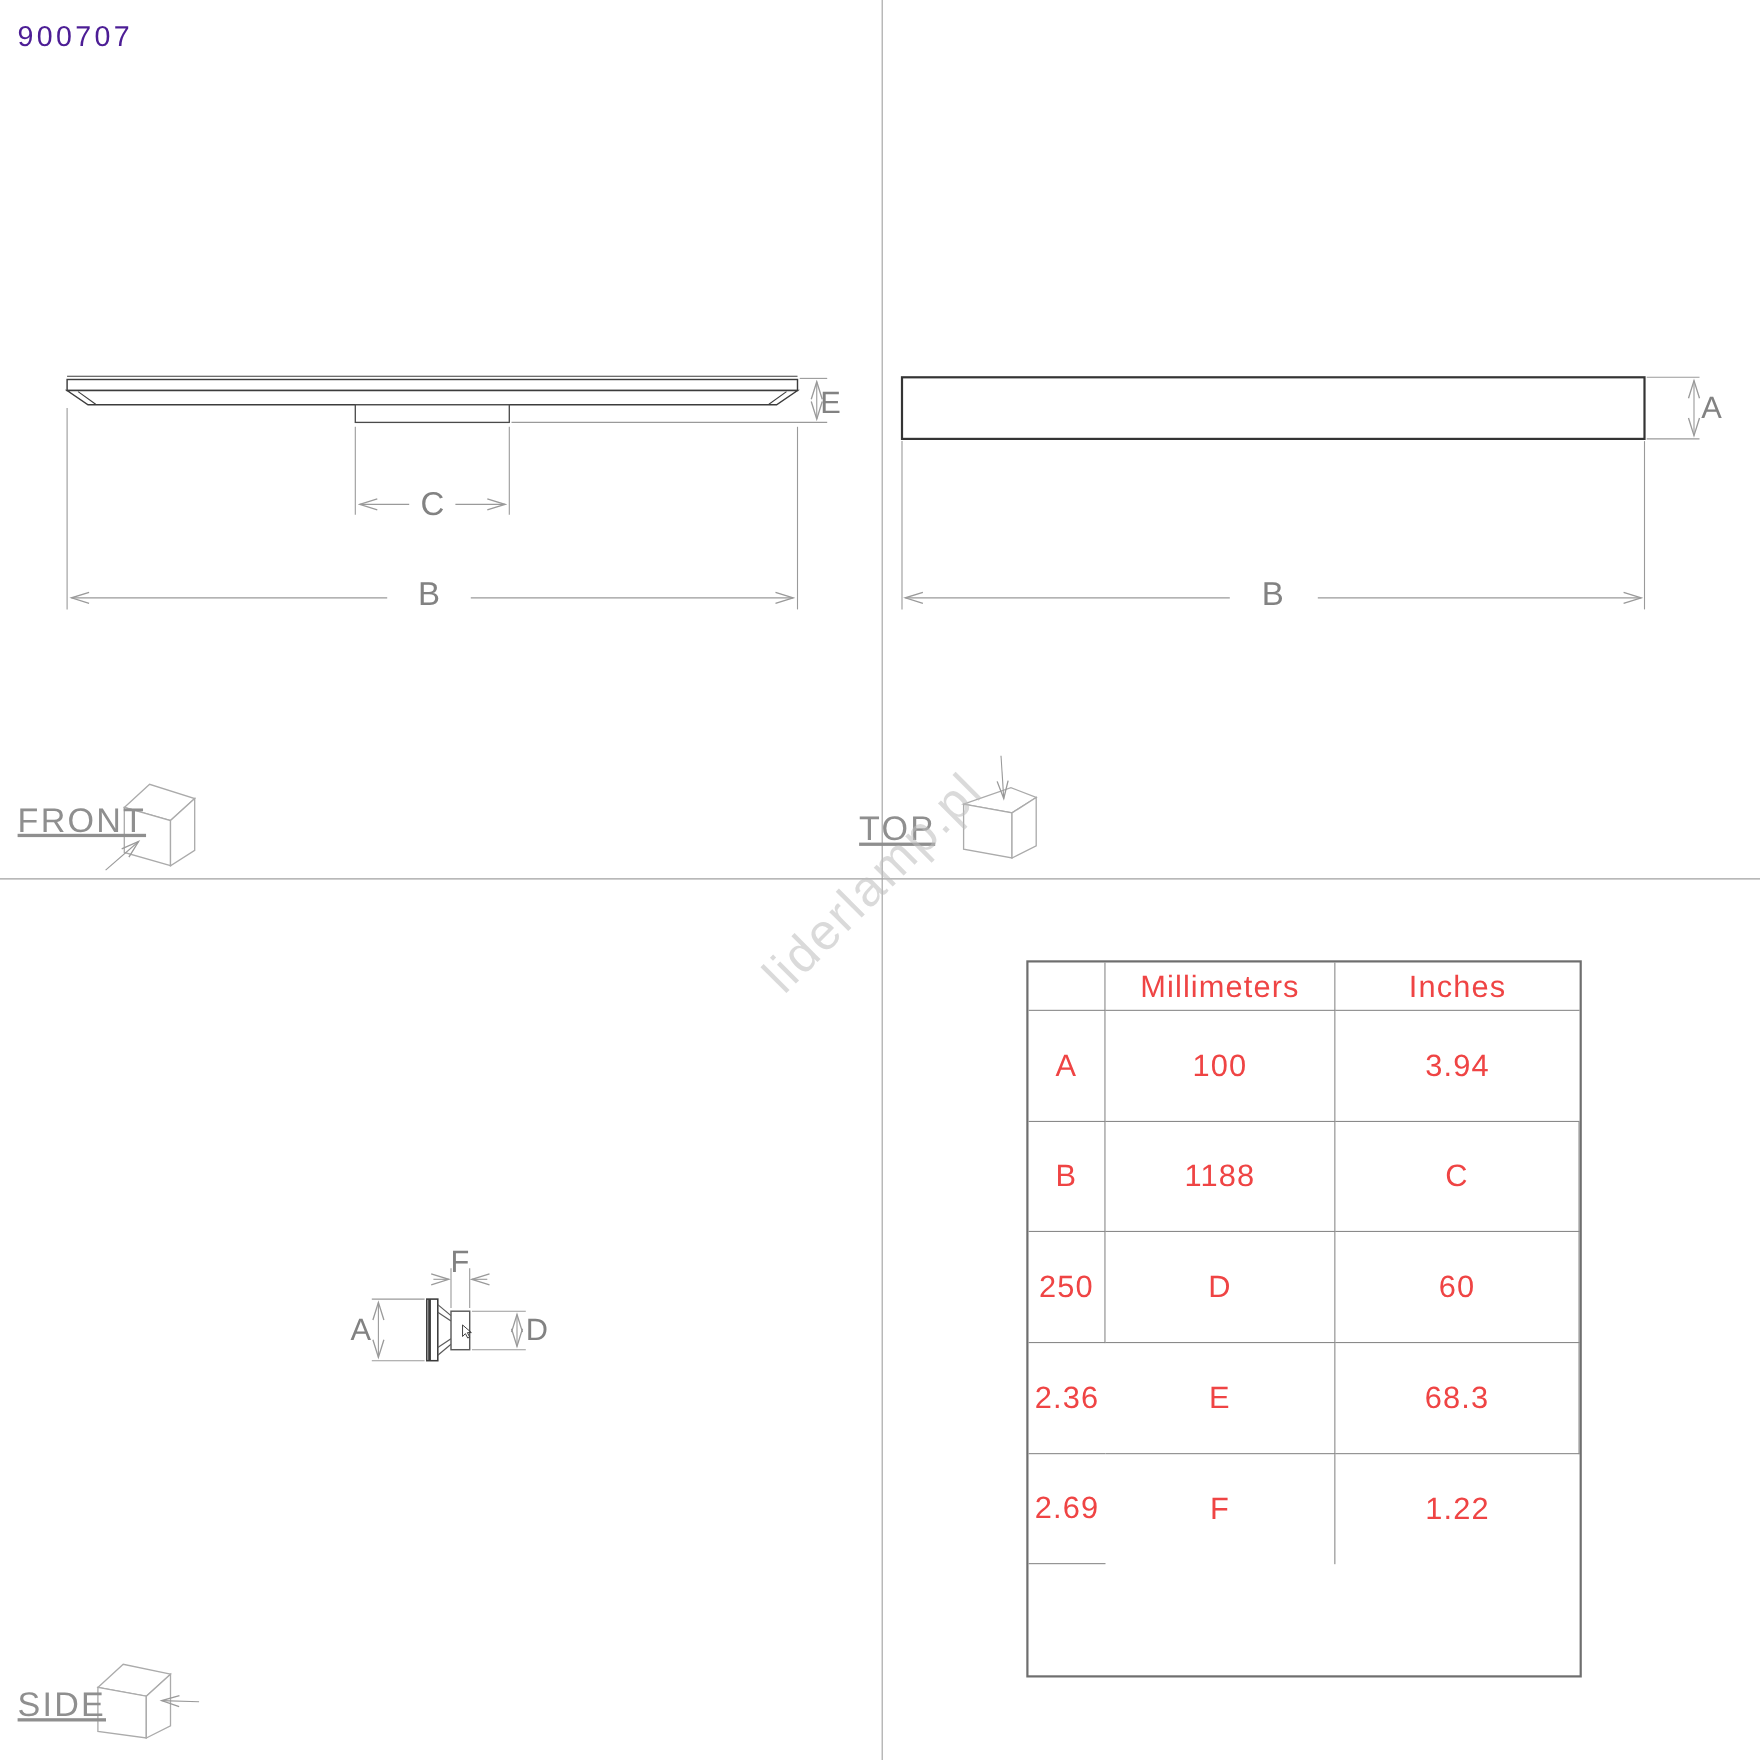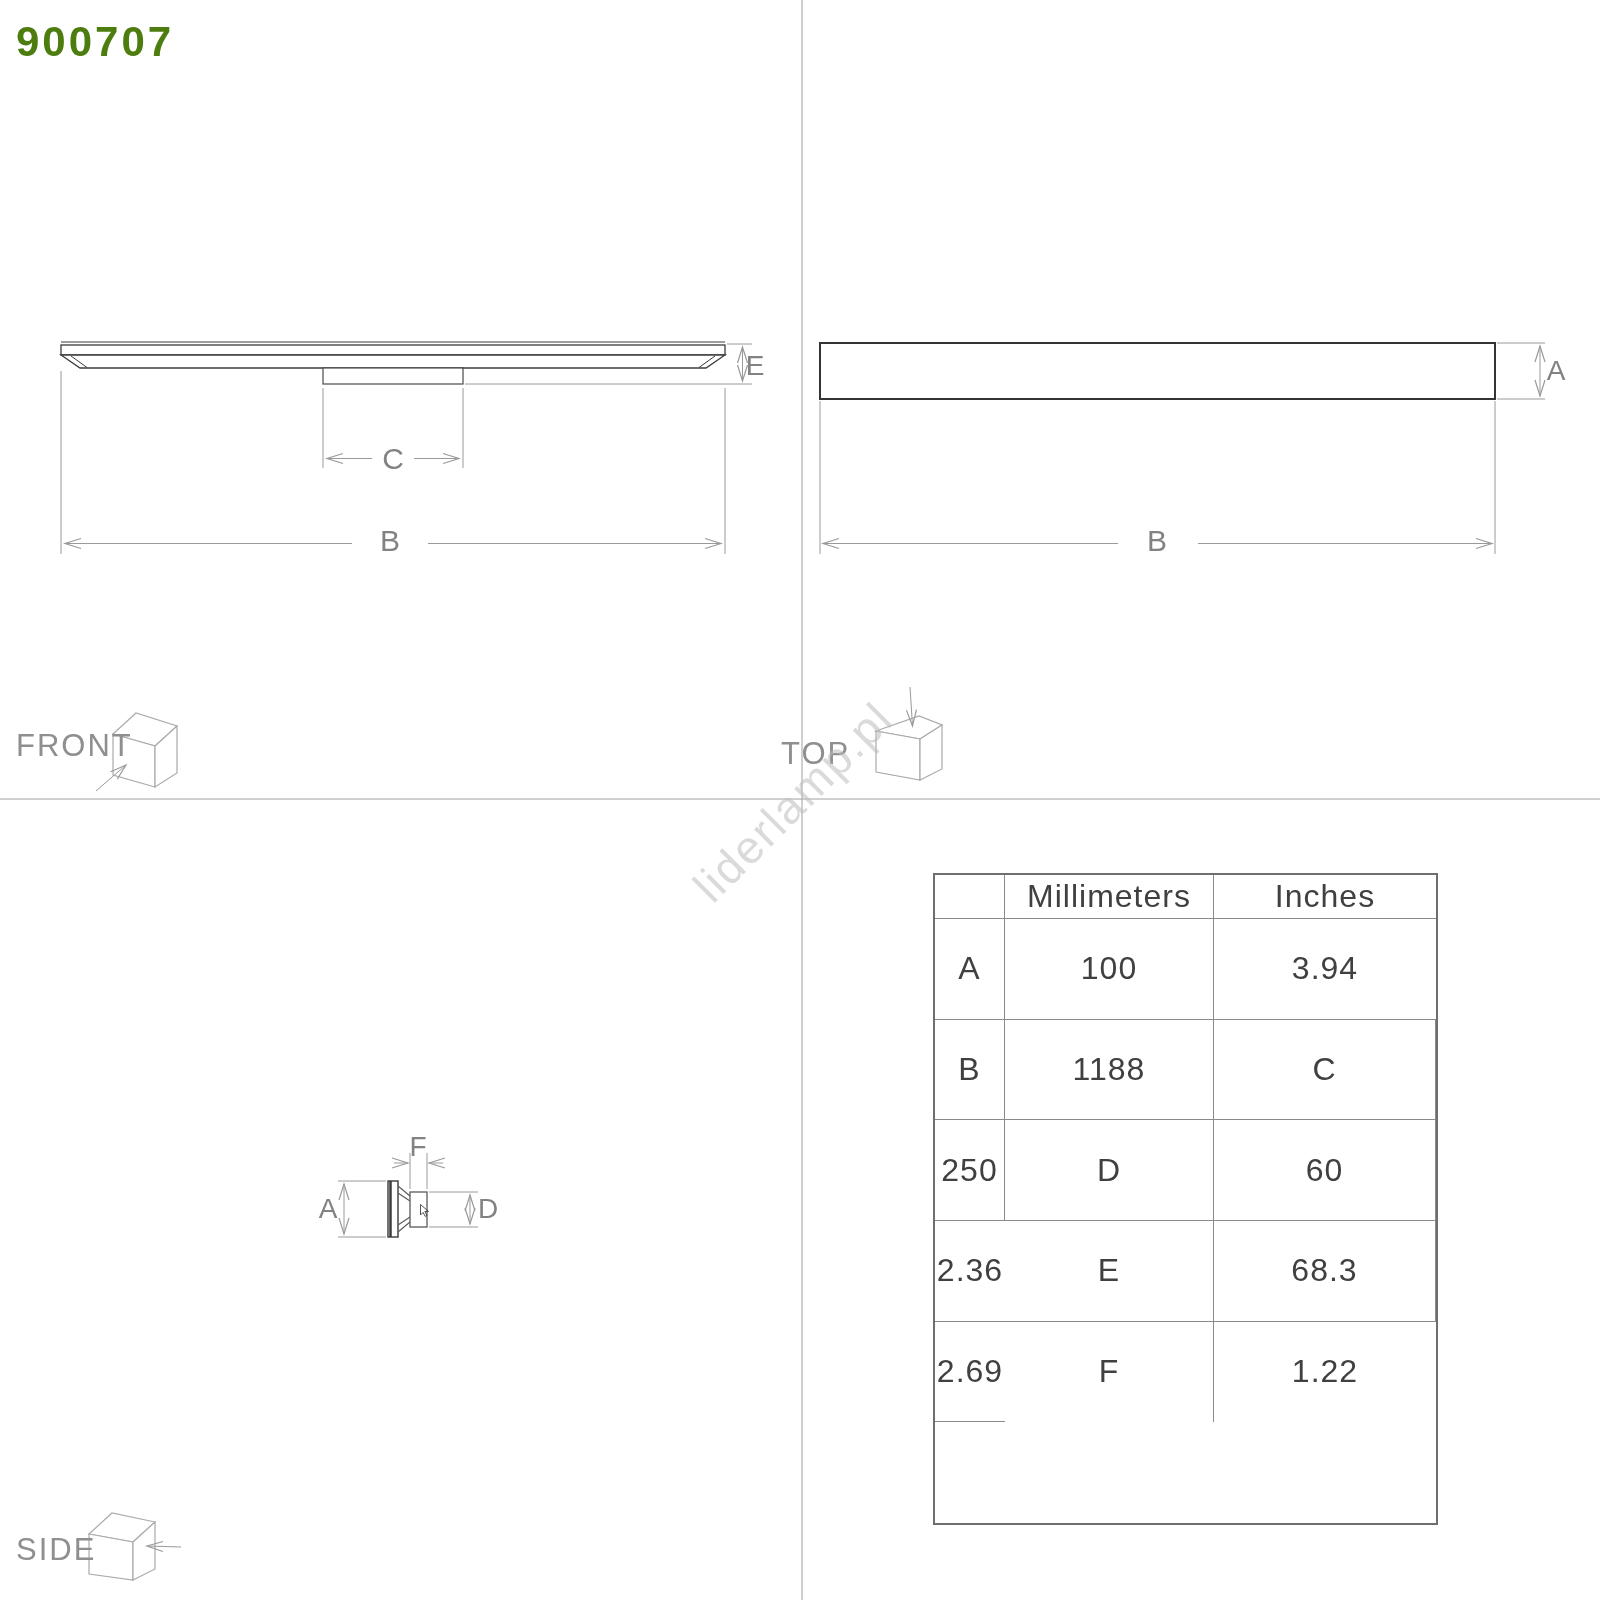--- a/index.html
+++ b/index.html
@@ -2,41 +2,41 @@
 <html><head>
 <meta charset="utf-8">
 <style>
   html,body{margin:0;padding:0;background:#ffffff;}
   #canvas{
     position:relative;width:1600px;height:1600px;background:#ffffff;overflow:hidden;
     font-family:"Liberation Sans", sans-serif;
   }
   #drawing-svg{position:absolute;left:0;top:0;z-index:1;}
   .txt{position:absolute;z-index:2;color:#828282;}
-  #product-code{left:16px;top:18px;font-size:42px;letter-spacing:3px;color:#4d7c0f;font-weight:bold;}
-  .view-label{font-size:31px;letter-spacing:2px;color:#8f8f8f;}
+  #product-code{left:16px;top:18px;font-size:26px;letter-spacing:3px;color:#4c1d95;}
+  .view-label{font-size:31px;letter-spacing:2px;color:#8f8f8f;text-decoration:underline;}
   #front-label{left:16px;top:728px;}
   #top-label{left:781px;top:736px;}
   #side-label{left:16px;top:1532px;text-align:center;}
   .dim-label{font-size:28px;color:#828282;transform:translate(-50%,-50%);}
   .dim-label.big{font-size:30px;}
   #watermark{
     position:absolute;left:793px;top:802px;z-index:3;
     transform:translate(-50%,-50%) rotate(-45deg);
     font-size:46px;letter-spacing:2px;color:#bdbdbd;opacity:0.55;white-space:nowrap;
   }
   
   #dim-table{
     position:absolute;left:933px;top:873px;width:505px;height:652px;z-index:2;
     display:grid;grid-template-columns:70px 209px 1fr;grid-template-rows:44px repeat(6,1fr);
     border:2px solid #6e6e6e;box-sizing:border-box;background:#ffffff;
   }
   .tcell{
     display:flex;align-items:center;justify-content:center;
-    font-size:32px;letter-spacing:1px;color:#404040;
+    font-size:28px;letter-spacing:1px;color:#ef4444;
     border-right:1px solid #8a8a8a;border-bottom:1px solid #8a8a8a;
   }
   .tcell.last-col{border-right:none;}
   .tcell.last-row{border-bottom:none;}
 </style>
 </head>
 <body>
 
 <div id="canvas">
 

